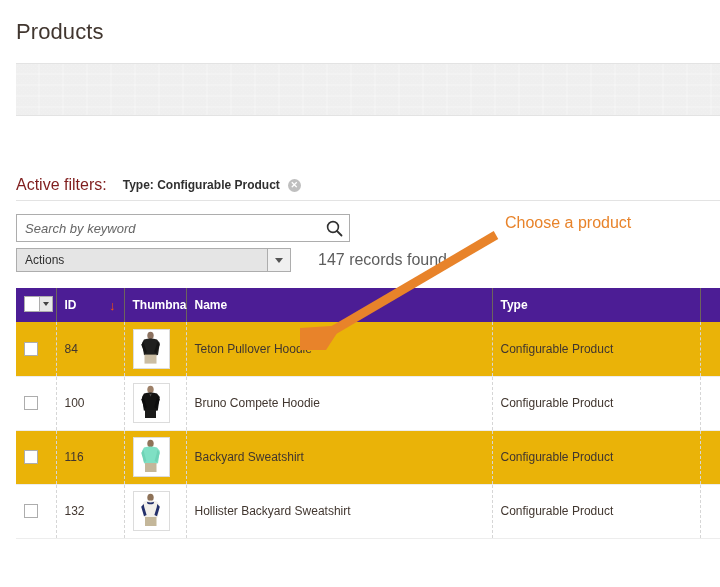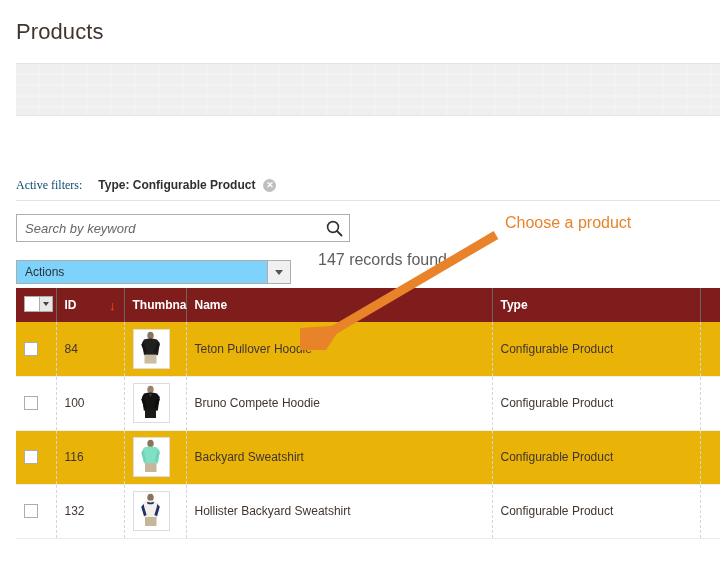--- a/index.html
+++ b/index.html
@@ -58,24 +58,23 @@
     position: absolute;
     left: 16px;
     top: 170px;
     width: 704px;
     height: 30px;
     border-bottom: 1px solid #e3e3e3;
     display: flex;
     align-items: center;
   }
   .filters-label {
-    font-size: 12px;
-    color: #0c4a6e;
+    font-size: 16px;
+    color: #7f1d1d;
     margin-right: 16px;
-    font-family: Liberation Serif, serif;
   }
   .filter-chip {
     display: flex;
     align-items: center;
     font-size: 12px;
     font-weight: bold;
     color: #303030;
   }
   .chip-remove {
     display: inline-flex;
@@ -132,26 +131,25 @@
   }
 
   
   .actions-select {
     position: absolute;
     left: 16px;
     top: 248px;
     width: 275px;
     height: 24px;
     border: 1px solid #adadad;
-    background: #7dd3fc;
+    background: #e5e5e5;
     box-sizing: border-box;
     display: flex;
     align-items: center;
     cursor: pointer;
-    margin-top: 12px;
   }
   .actions-label {
     flex: 1;
     padding-left: 8px;
     font-size: 12px;
     color: #303030;
   }
   .actions-arrow {
     width: 22px;
     height: 100%;
@@ -180,21 +178,21 @@
   .grid {
     position: absolute;
     left: 16px;
     top: 288px;
     width: 704px;
     border-collapse: collapse;
     table-layout: fixed;
     font-size: 12px;
   }
   .grid thead th {
-    background: #7f1d1d;
+    background: #4c1d95;
     color: #ffffff;
     font-size: 12px;
     font-weight: bold;
     text-align: left;
     padding: 8px 8px;
     height: 18px;
     vertical-align: middle;
     border-right: 1px solid #6d645d;
     position: relative;
     box-sizing: border-box;

